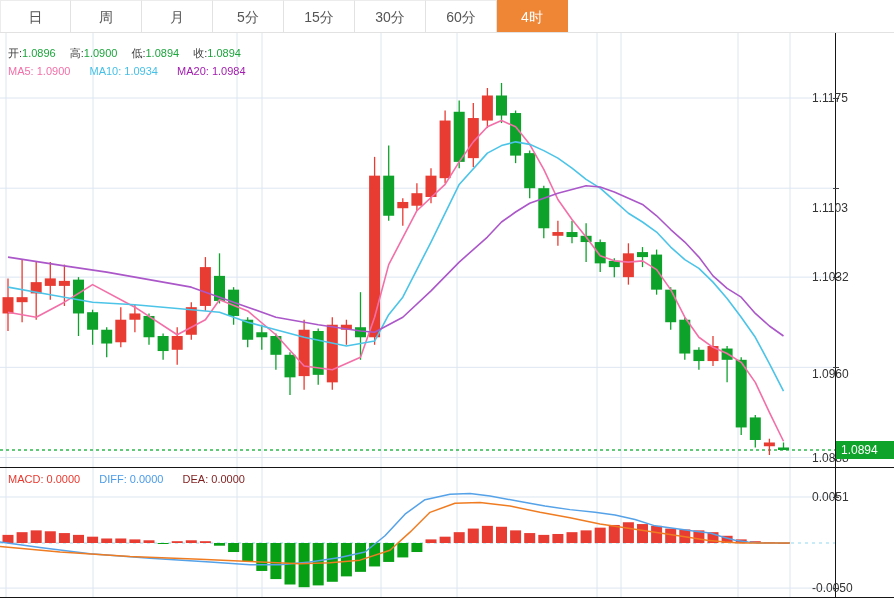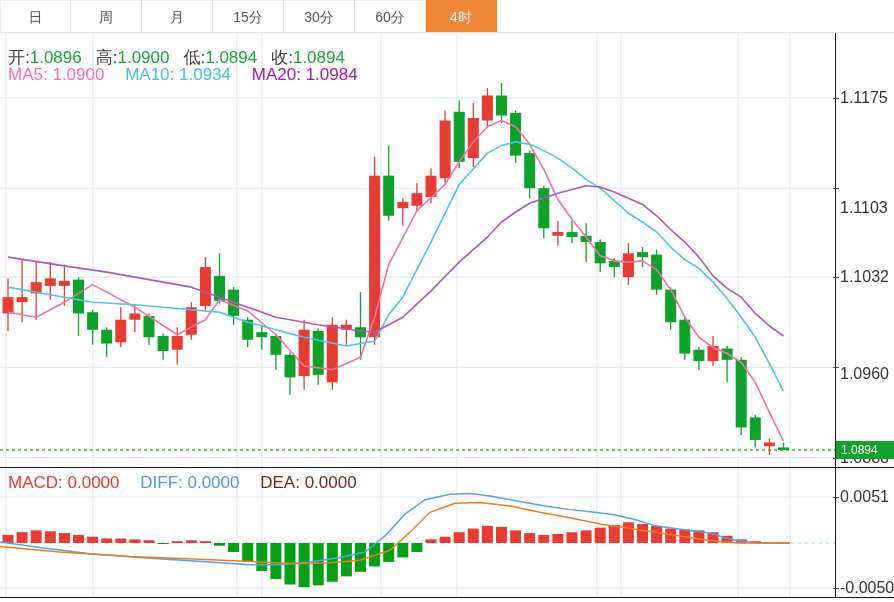--- a/index.html
+++ b/index.html
@@ -10,47 +10,48 @@
           border-bottom:1px solid #e2e2e2;box-sizing:border-box;background:#fff;}
   .tab{width:71px;height:32px;line-height:32px;text-align:center;font-size:14px;color:#555;
        border-right:1px solid #e2e2e2;border-top:1px solid #ececec;box-sizing:border-box;cursor:pointer;}
   .tab:first-child{border-left:1px solid #ececec;}
   .tab.active{background:#ef8636;border-color:#ef8636;color:#fff;}
   
   .chart-area{position:absolute;top:33px;left:0;width:894px;height:435px;}
   .macd-area{position:absolute;top:468px;left:0;width:894px;height:129px;}
   svg{display:block;}
   
-  .legend{position:absolute;left:8px;font-size:17px;white-space:nowrap;z-index:5;}
+  .legend{position:absolute;left:8px;font-size:11px;white-space:nowrap;z-index:5;}
   .ohlc-row{top:46px;color:#404040;}
   .ohlc-row .val{color:#1ca53c;margin-right:14px;}
   .ma-row{top:65px;}
   .ma-row .seg{margin-right:16px;margin-top:20px;}
   .c-ma5{color:#f36fa8;} .c-ma10{color:#45c0e8;} .c-ma20{color:#a21caf;}
   .macd-row{top:473px;}
   .macd-row .seg{margin-right:16px;}
   .c-macd{color:#e8392f;} .c-diff{color:#4a9be8;} .c-dea{color:#7f1d1d;}
   
   .axis-line-v{position:absolute;left:835px;top:33px;width:1px;height:564px;background:#161616;z-index:4;}
   .sep{position:absolute;left:0;width:894px;height:1px;background:#161616;z-index:4;}
   .sep-mid{top:467px;} .sep-bot{top:597px;}
-  .axlabel{position:absolute;left:840px;transform:translateY(-50%);font-size:16px;color:#333;z-index:6;}
+  .axlabel{position:absolute;left:812px;transform:translateY(-50%);font-size:12px;color:#333;z-index:6;}
   .notch{position:absolute;left:833px;width:6px;height:1px;background:#444;z-index:6;}
   .price-badge{position:absolute;left:836px;top:441px;width:58px;height:18px;line-height:18px;
                background:#0fa32b;color:#fff;font-size:12px;padding-left:5px;box-sizing:border-box;z-index:8;}
 </style>
 </head>
 <body>
 
 <div id="app">
 
   <div class="tabbar">
     <div class="tab">日</div>
     <div class="tab">周</div>
     <div class="tab">月</div>
+    <div class="tab">5分</div>
     <div class="tab">15分</div>
     <div class="tab">30分</div>
     <div class="tab">60分</div>
     <div class="tab active">4时</div>
   </div>
 
   <div class="chart-area">
       <svg width="894" height="435">
         <line x1="6" y1="0" x2="6" y2="434" stroke="#dde6f1"></line>
         <line x1="93" y1="0" x2="93" y2="434" stroke="#dde6f1"></line>

